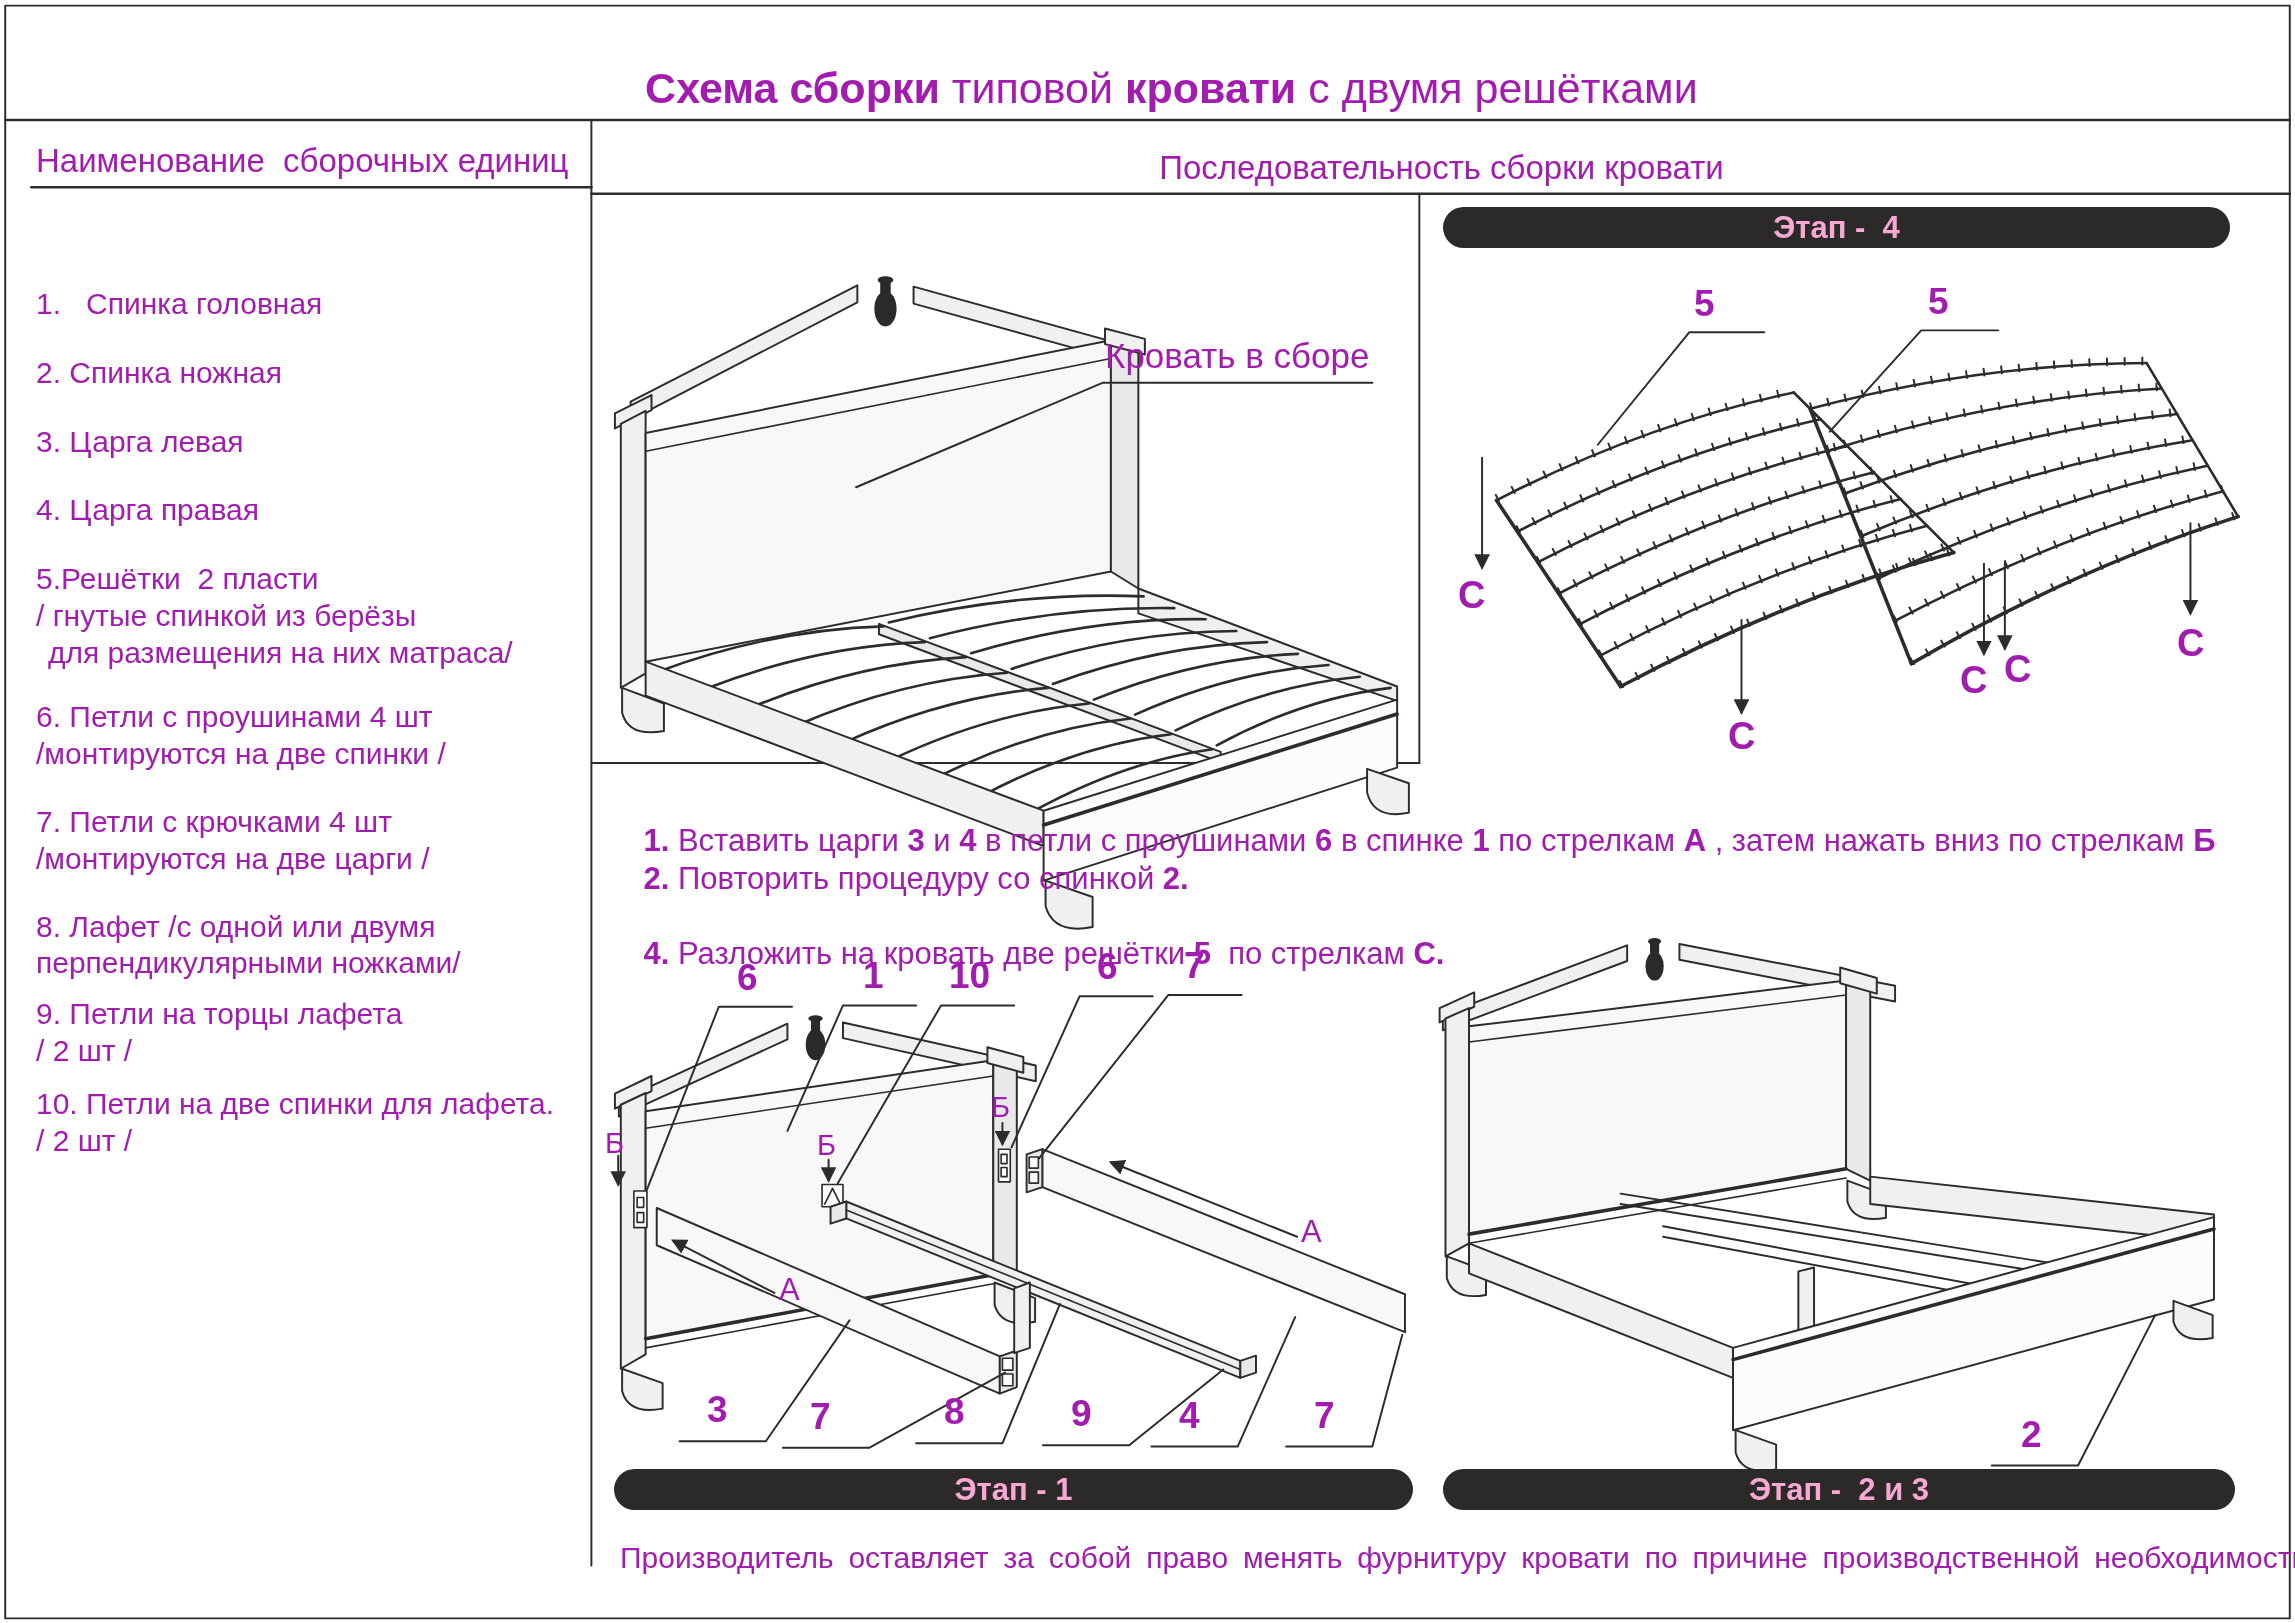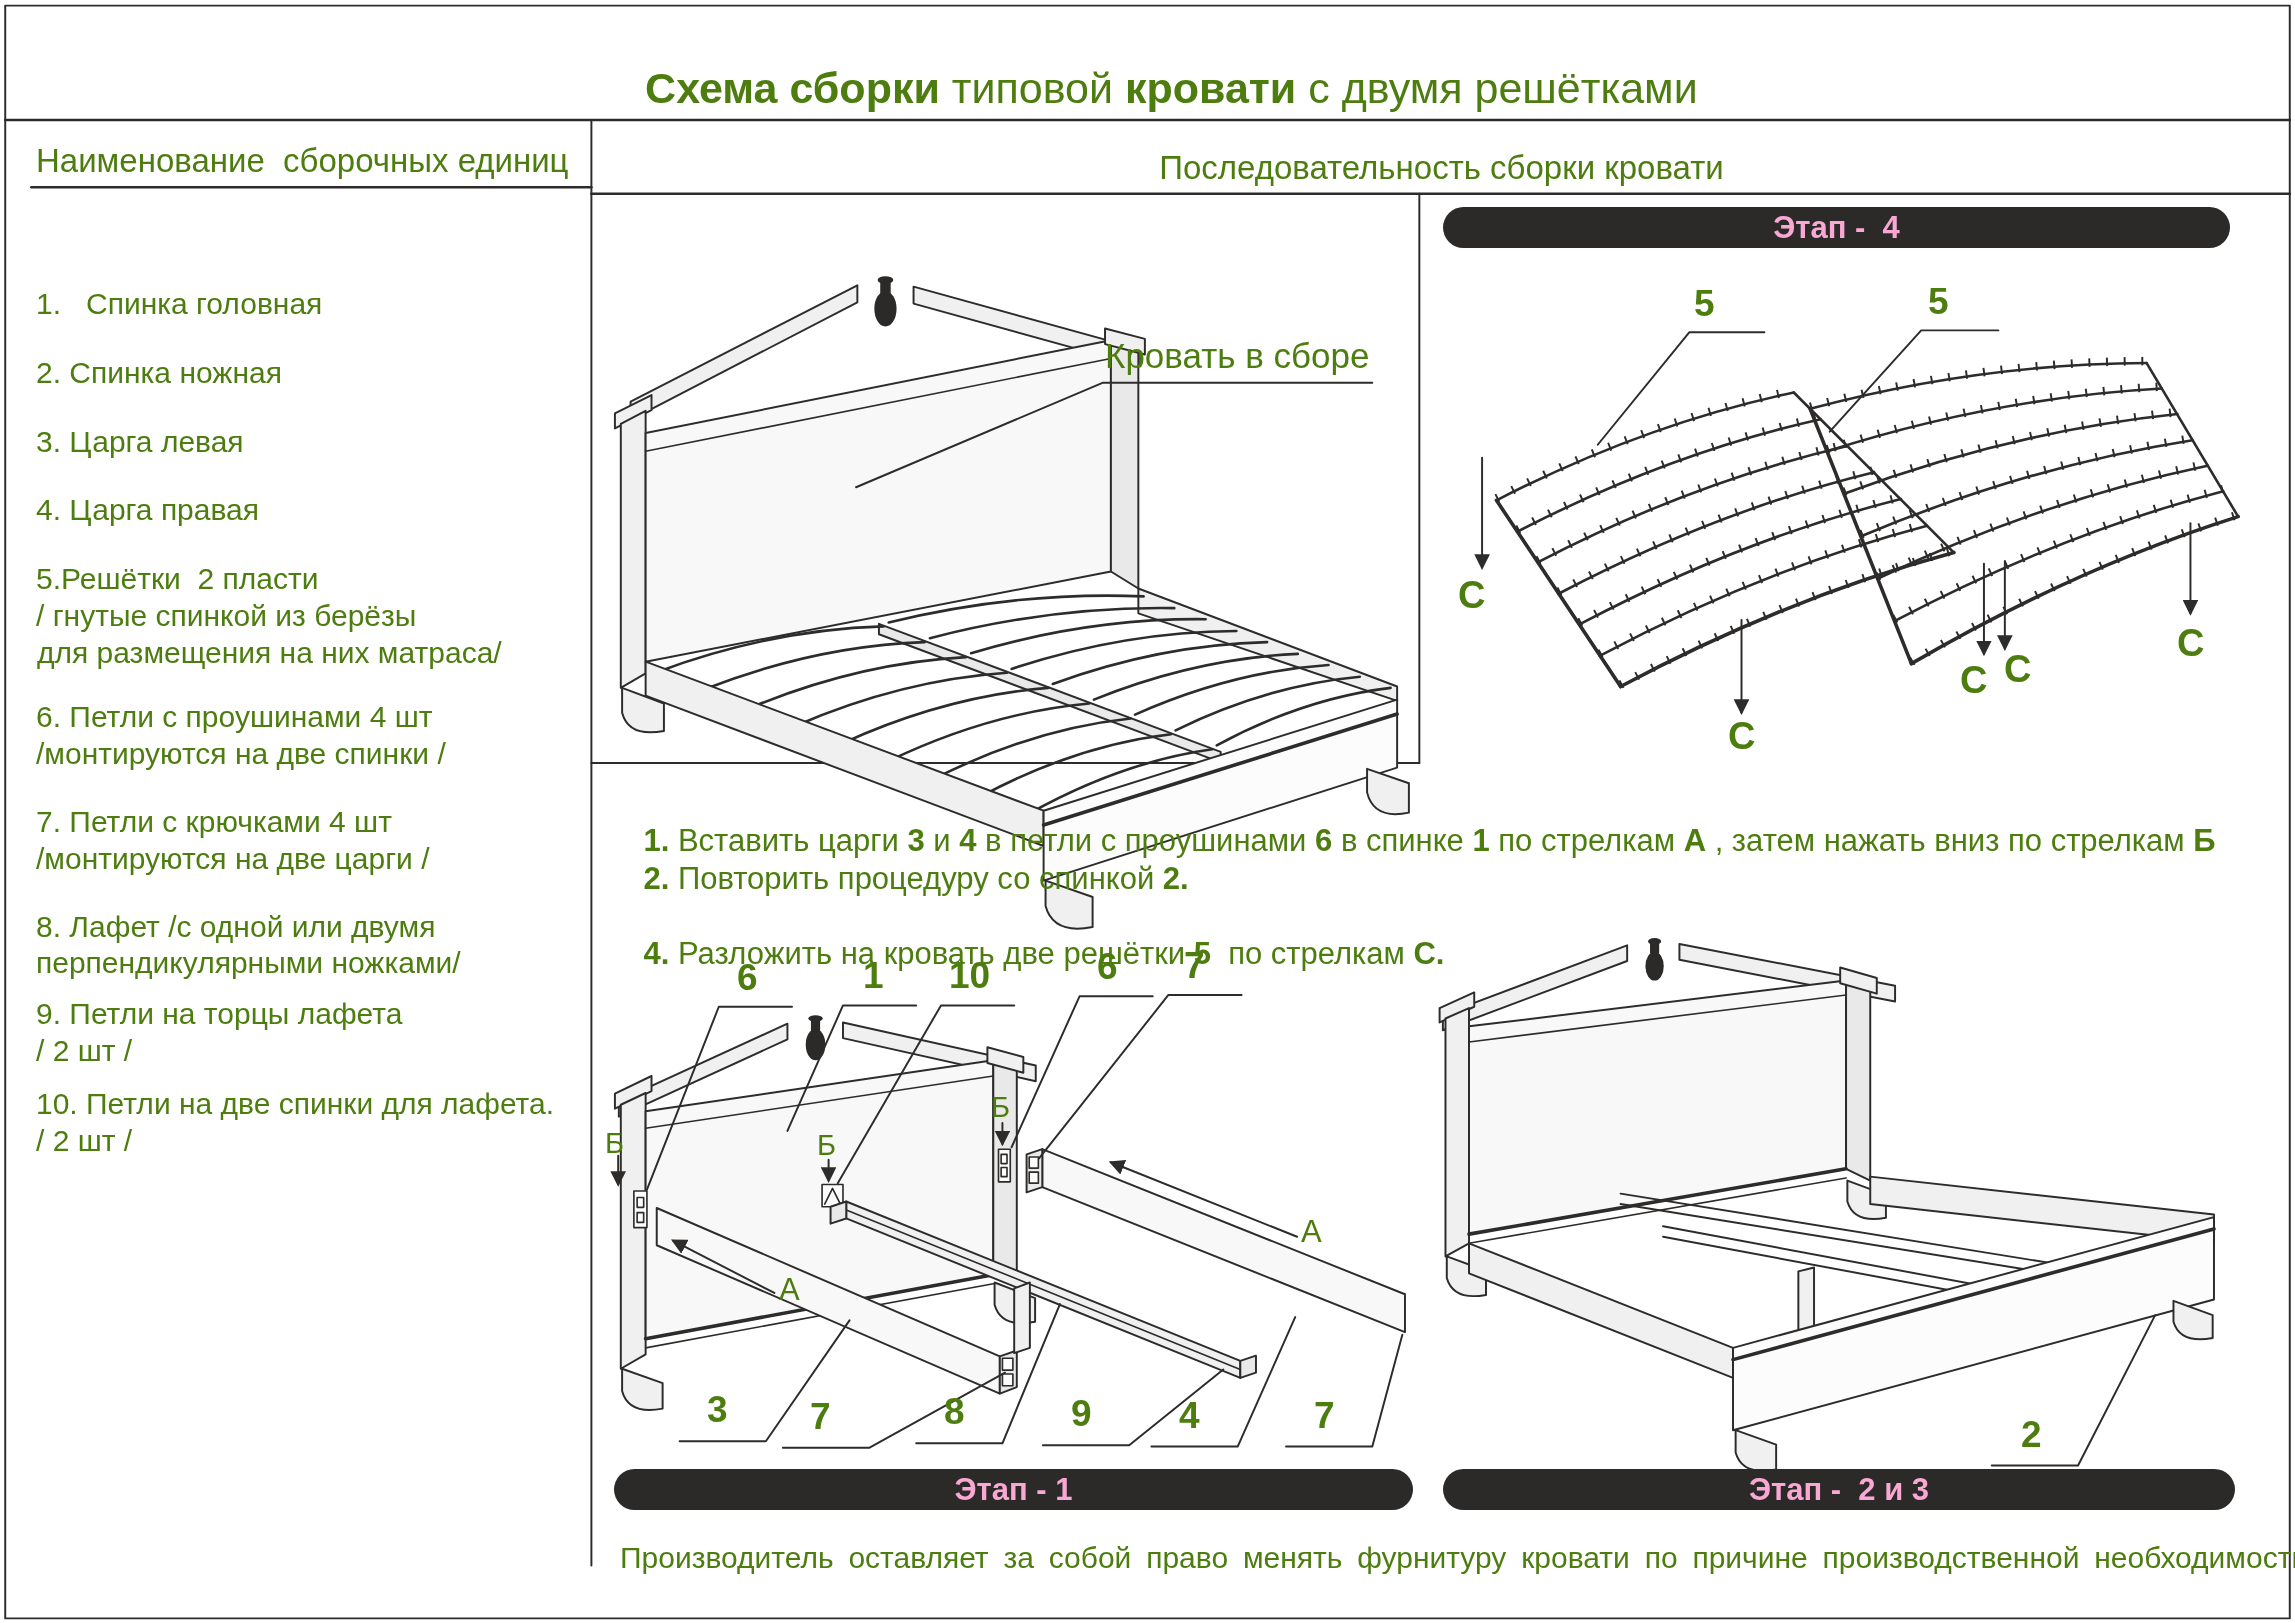--- a/index.html
+++ b/index.html
@@ -1,19 +1,19 @@
 <!DOCTYPE html>
 <html style="font-size:10.5px"><head>
 <meta charset="utf-8">
 <style>
   html,body{margin:0;padding:0;background:#fff;}
   #page{position:relative;width:2295px;height:1624px;background:#ffffff;overflow:hidden;
         font-family:"Liberation Sans",sans-serif;color:#2b2a29;}
   .abs{position:absolute;}
-  .txt{font-family:"Liberation Sans",sans-serif;color:#4d7c0f;white-space:pre;line-height:1.18;}
+  .txt{font-family:"Liberation Sans",sans-serif;color:#a21caf;white-space:pre;line-height:1.18;}
   .b{font-weight:700;}
   .title{font-size:43px;letter-spacing:0px;}
   .hdr{font-size:33px;}
   .li{font-size:30px;}
   .instr{font-size:31px;}
   .caption{font-size:35px;}
   .numlab{font-size:37px;font-weight:700;}
   .letter{font-size:29px;}
   .aletter{font-size:31px;}
   .cletter{font-size:38px;font-weight:700;}
@@ -249,21 +249,21 @@
 
   <div class="abs txt hdr" style="left:36px;top:142px">Наименование  сборочных единиц</div>
   <div class="abs txt hdr" style="left:592px;top:149px;width:1699px;text-align:center">Последовательность сборки кровати</div>
 
   <div class="abs txt li" style="left:36px;top:286px">1.   Спинка головная</div>
   <div class="abs txt li" style="left:36px;top:355px">2. Спинка ножная</div>
   <div class="abs txt li" style="left:36px;top:424px">3. Царга левая</div>
   <div class="abs txt li" style="left:36px;top:492px">4. Царга правая</div>
   <div class="abs txt li" style="left:36px;top:561px">5.Решётки  2 пласти</div>
   <div class="abs txt li" style="left:36px;top:598px">/ гнутые спинкой из берёзы</div>
-  <div class="abs txt li" style="left:37px;top:635px">для размещения на них матраса/</div>
+  <div class="abs txt li" style="left:48px;top:635px">для размещения на них матраса/</div>
   <div class="abs txt li" style="left:36px;top:699px">6. Петли с проушинами 4 шт</div>
   <div class="abs txt li" style="left:36px;top:736px">/монтируются на две спинки /</div>
   <div class="abs txt li" style="left:36px;top:804px">7. Петли с крючками 4 шт</div>
   <div class="abs txt li" style="left:36px;top:841px">/монтируются на две царги /</div>
   <div class="abs txt li" style="left:36px;top:909px">8. Лафет /с одной или двумя</div>
   <div class="abs txt li" style="left:36px;top:945px">перпендикулярными ножками/</div>
   <div class="abs txt li" style="left:36px;top:996px">9. Петли на торцы лафета</div>
   <div class="abs txt li" style="left:36px;top:1033px">/ 2 шт /</div>
   <div class="abs txt li" style="left:36px;top:1086px">10. Петли на две спинки для лафета.</div>
   <div class="abs txt li" style="left:36px;top:1123px">/ 2 шт /</div>

